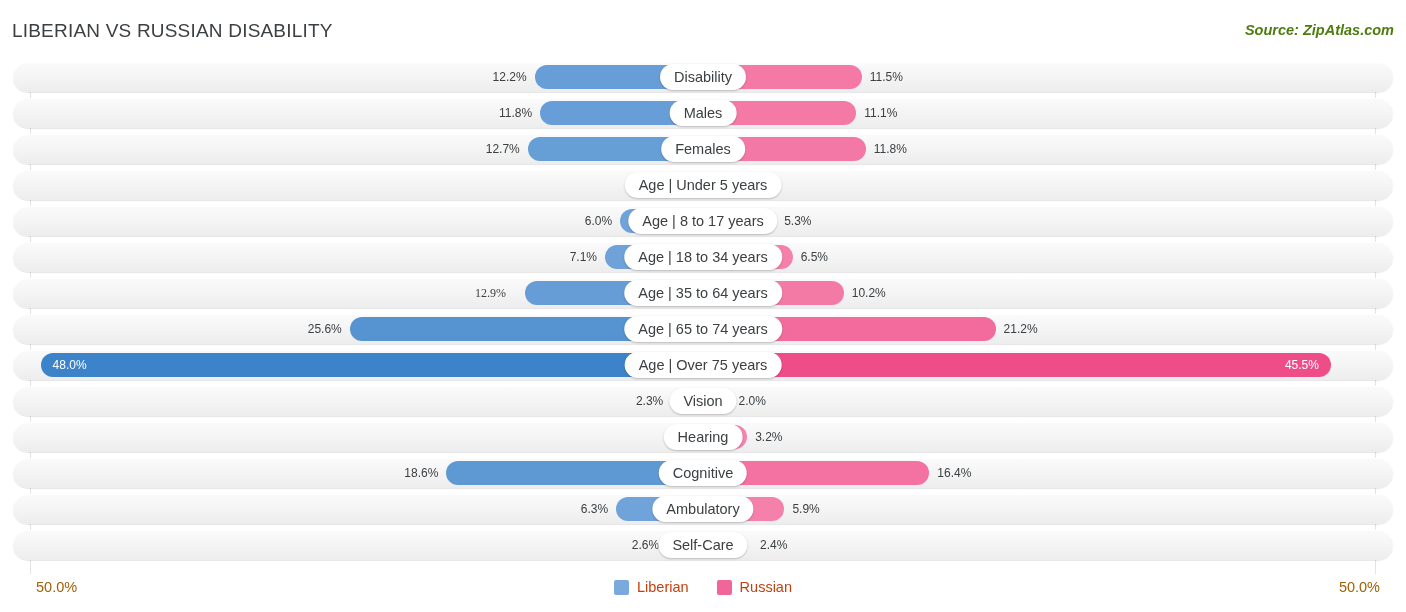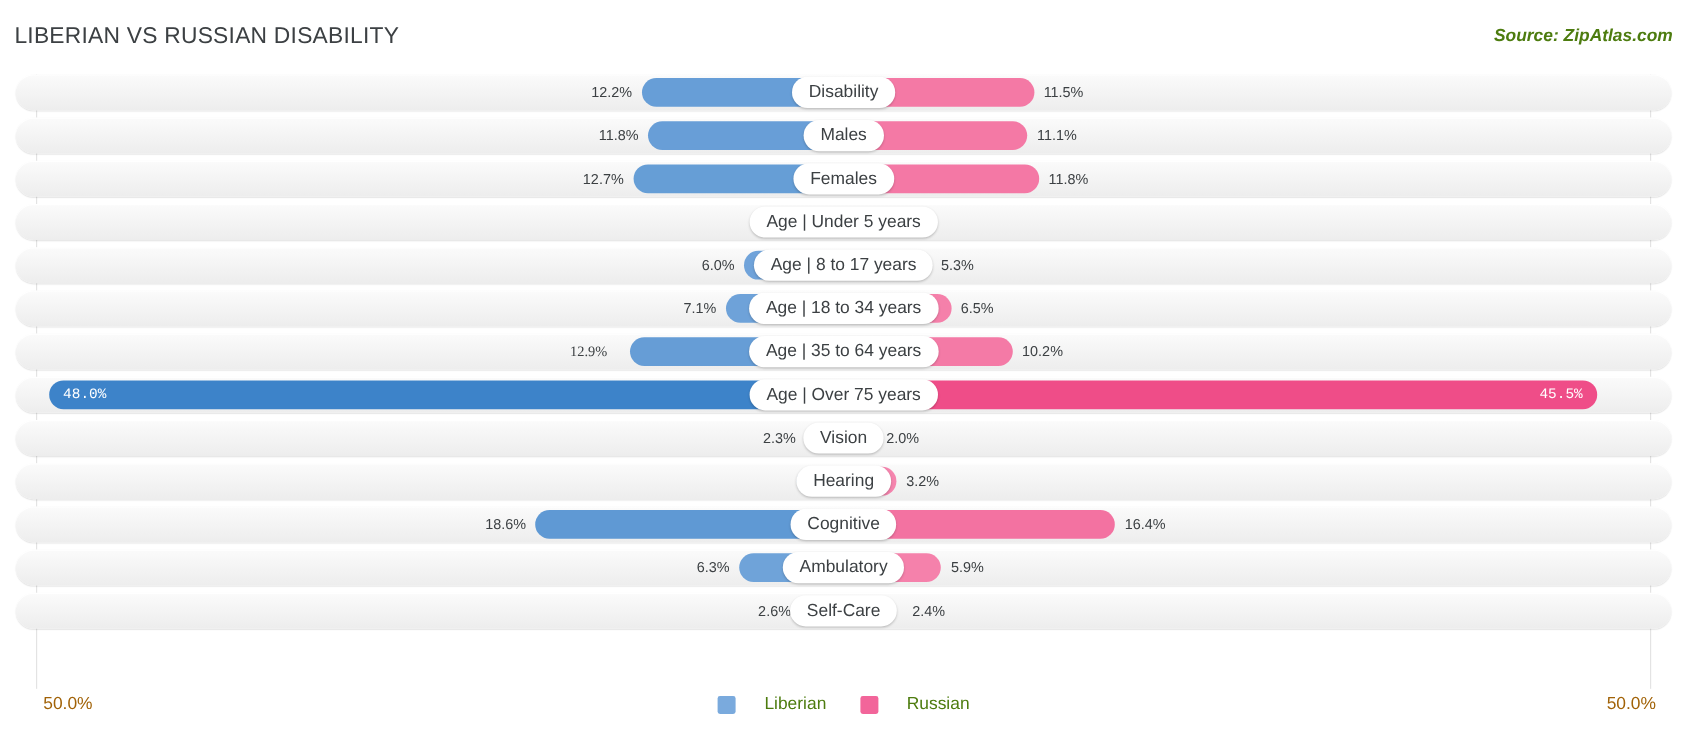--- a/index.html
+++ b/index.html
@@ -105,21 +105,21 @@
     position: absolute;
     top: 0;
     height: 30px;
     line-height: 30px;
     font-size: 12px;
     color: #3c4043;
     white-space: nowrap;
   }
   .val.outL { text-align: right; }
   .val.outR { text-align: left; }
-  .val.inside { color: #ffffff; font-family: Liberation Mono, monospace; }
+  .val.inside { color: #ffffff; }
 
   .center-label {
     position: absolute;
     left: 50%;
     top: 2px;
     transform: translateX(-50%);
     height: 26px;
     line-height: 26px;
     padding: 0 14px;
     border-radius: 13px;
@@ -151,23 +151,23 @@
     position: absolute;
     left: 0; right: 0; top: 5px;
     display: flex;
     justify-content: center;
     align-items: center;
     gap: 28px;
   }
   .legend-item {
     display: flex;
     align-items: center;
-    gap: 24px;
+    gap: 8px;
     font-size: 14.5px;
-    color: #4d7c0f;
+    color: #c2410c;
   }
   .swatch {
     width: 15px; height: 15px;
     border-radius: 2px;
     display: inline-block;
   }
 </style>
 </head>
 <body>
 
@@ -251,20 +251,31 @@
         <div class="row">
           <div class="half left">
             <div class="bar left" style="width: 178.02px; background: rgb(102, 157, 214);"></div>
             <div class="val outL" style="right: 197px; font-family: Liberation Serif, serif;">12.9%</div>
           </div>
           <div class="half right">
             <div class="bar right" style="width: 140.76px; background: rgb(244, 122, 166);"></div>
             <div class="val outR" style="left: 148.76px;">10.2%</div>
           </div>
           <div class="center-label">Age | 35 to 64 years</div>
+        </div>
+        <div class="row">
+          <div class="half left">
+            <div class="bar left" style="width: 353.28px; background: rgb(86, 147, 209);"></div>
+            <div class="val outL" style="right: 361.28px;">25.6%</div>
+          </div>
+          <div class="half right">
+            <div class="bar right" style="width: 292.56px; background: rgb(242, 107, 156);"></div>
+            <div class="val outR" style="left: 300.56px;">21.2%</div>
+          </div>
+          <div class="center-label">Age | 65 to 74 years</div>
         </div>
         <div class="row">
           <div class="half left">
             <div class="bar left" style="width: 662.4px; background: rgb(61, 131, 201);"></div>
             <div class="val inside" style="left: 39.6px;">48.0%</div>
           </div>
           <div class="half right">
             <div class="bar right" style="width: 627.9px; background: rgb(239, 77, 136);"></div>
             <div class="val inside" style="right: 74.1px; text-align: right;">45.5%</div>
           </div>

